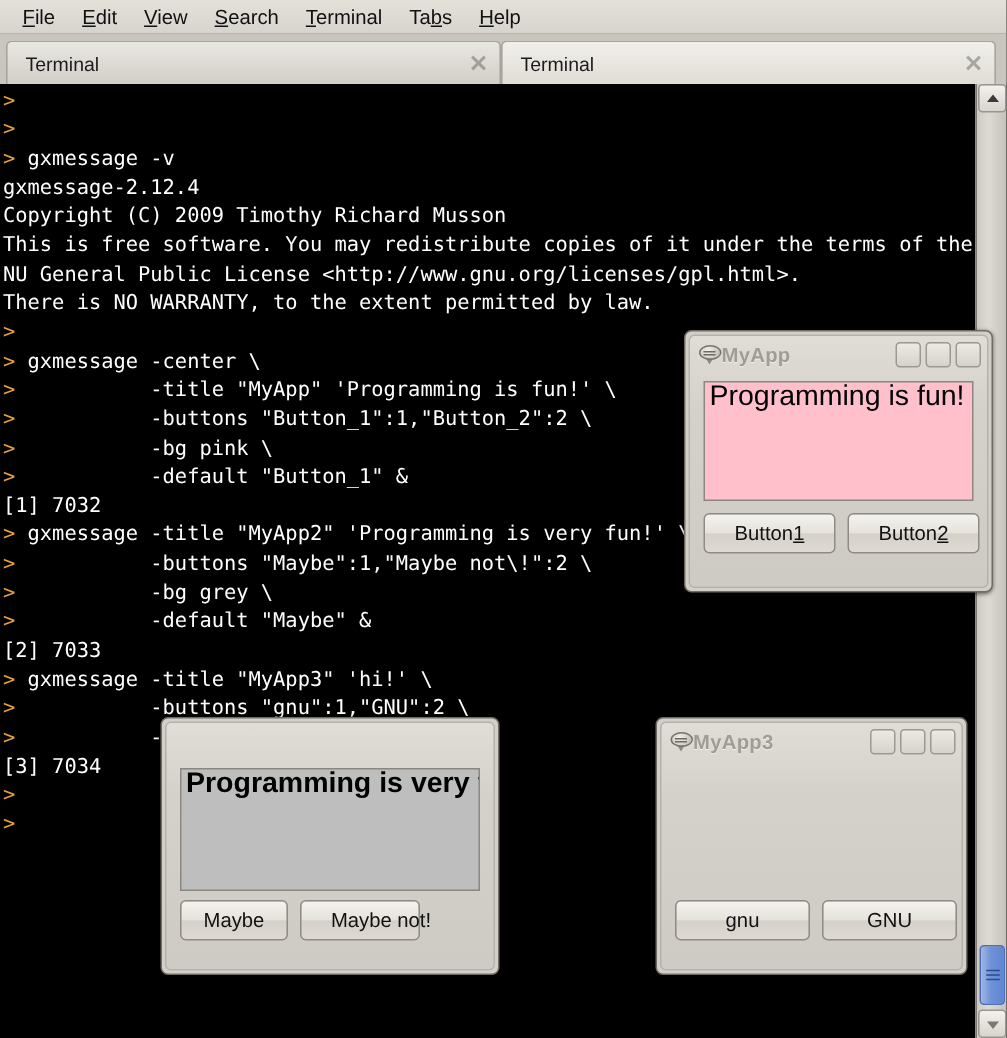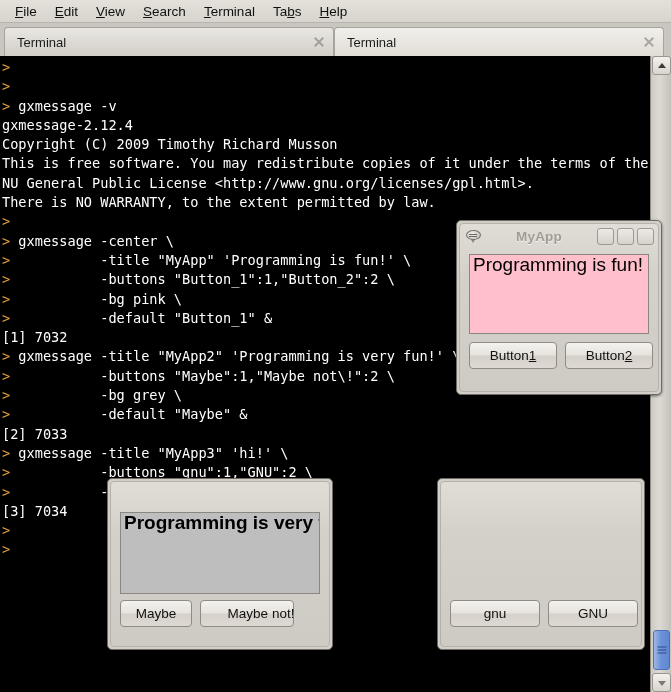--- a/index.html
+++ b/index.html
@@ -116,21 +116,21 @@
     border:1px solid #77736c;box-sizing:border-box;
   }
   .win-icon .tail{
     position:absolute;left:4px;top:9px;width:0;height:0;
     border-left:3px solid transparent;border-right:3px solid transparent;
     border-top:5px solid #8d8982;
   }
   .win-icon .lines{position:absolute;left:3px;top:4px;}
   .win-icon .lines i{display:block;width:8px;height:1px;background:#6d6961;margin:1px 0;}
   .wtitle{
-    flex:1;text-align:center;font-size:13.5px;font-weight:bold;color:#a09c95;
+    flex:1;font-size:13.5px;font-weight:bold;color:#a09c95;
     text-shadow:0 1px 0 #f2f0ec;letter-spacing:.2px;white-space:nowrap;
   }
   .wbtns{display:flex;gap:3px;flex:0 0 auto;}
   .wbtn{
     width:17px;height:17px;border-radius:3px;box-sizing:border-box;
     background:linear-gradient(to bottom,#eceae5,#d6d2cb);
     border:1px solid #9d9992;
   }
   .msgarea{
     position:absolute;box-sizing:border-box;
@@ -225,26 +225,42 @@
           </div>
         </div>
       </div>
       <div class="dlg" style="left: 107px; top: 478px; width: 226px; height: 172px;">
         <div class="dlg-inner">
           <div class="msgarea" style="left: 9px; top: 30px; right: 9px; height: 82px; background: rgb(190, 190, 190); font-weight: bold;">
             <div class="mtext">Programming is very fun!</div>
           </div>
           <div class="btnrow" style="top: 118px; left: 9px; gap: 8px;">
             <div class="dbtn" style="width: 72px;">Maybe</div>
-            <div class="dbtn" style="width: 94px; padding-left: 28px;">Maybe not!</div>
+            <div class="dbtn" style="width: 80px; padding-left: 28px;">Maybe not!</div>
           </div>
         </div>
       </div>
       <div class="dlg" style="left: 437px; top: 478px; width: 208px; height: 172px;">
         <div class="dlg-inner">
+          <div class="titlebar">
+            <span class="win-icon">
+              <span class="tail"></span>
+              <span class="bub"></span>
+              <span class="lines">
+                <i></i>
+                <i></i>
+              </span>
+            </span>
+            <span class="wtitle">MyApp3</span>
+            <span class="wbtns">
+              <span class="wbtn"></span>
+              <span class="wbtn"></span>
+              <span class="wbtn"></span>
+            </span>
+          </div>
           <div class="btnrow" style="top: 118px; left: 9px; gap: 8px; text-align: center;">
             <div class="dbtn" style="width: 90px;">gnu</div>
             <div class="dbtn" style="width: 90px;">GNU</div>
           </div>
         </div>
       </div>
     </div>
 
 </div>
 

